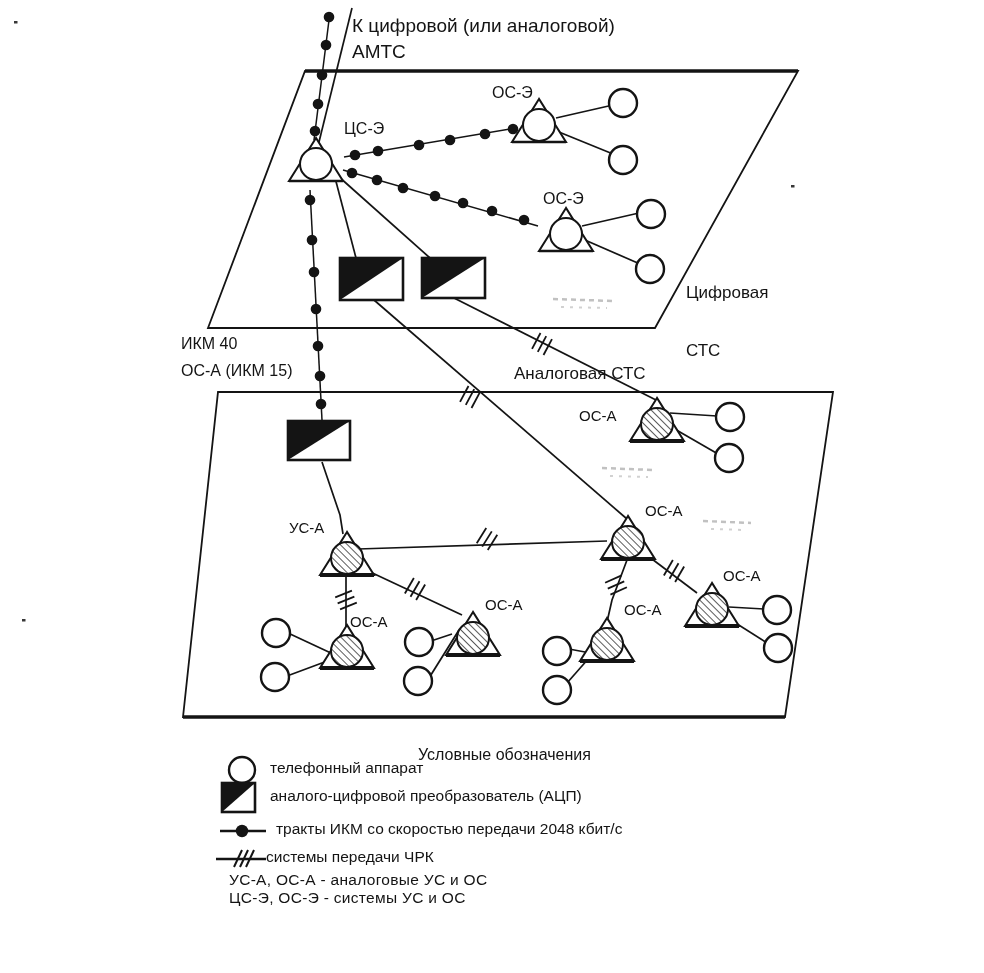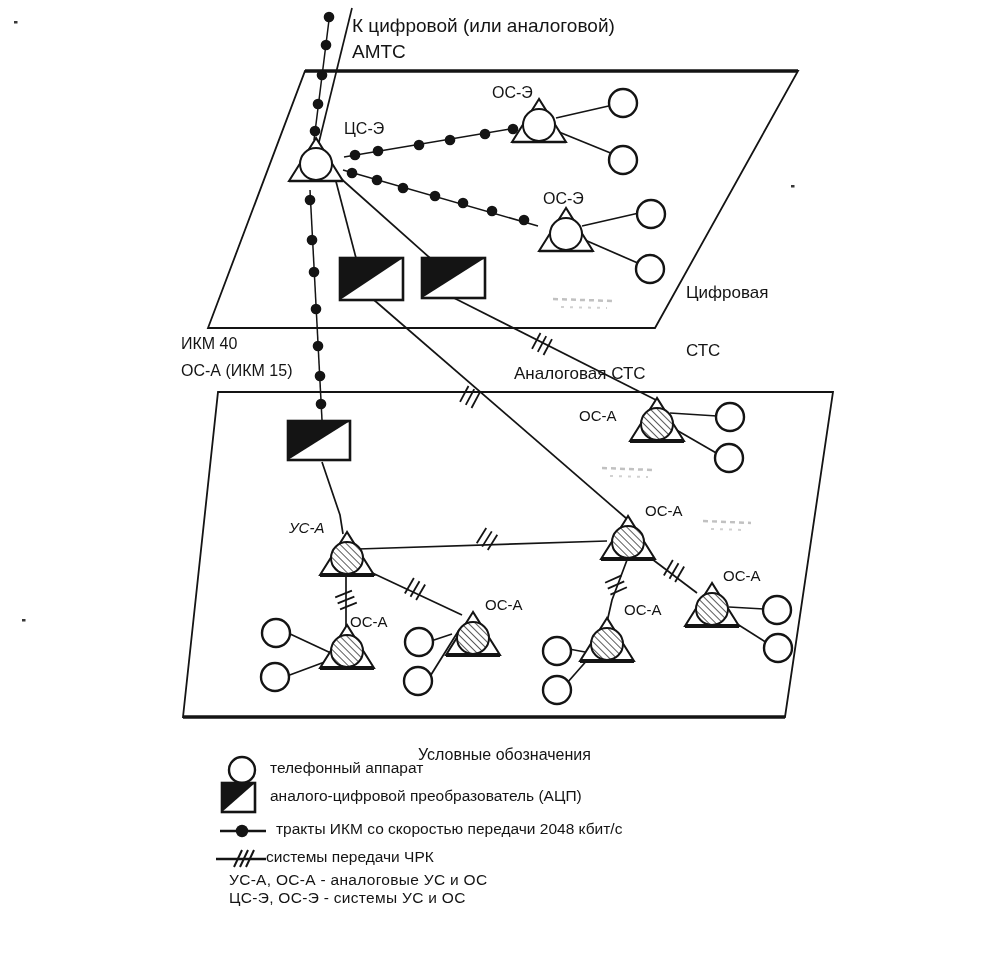--- a/index.html
+++ b/index.html
@@ -215,21 +215,21 @@
       <div class="dlabel" style="left: 344px; top: 120px; font-size: 16px;">ЦС-Э</div>
       <div class="dlabel" style="left: 492px; top: 84px; font-size: 16px;">ОС-Э</div>
       <div class="dlabel" style="left: 543px; top: 190px; font-size: 16px;">ОС-Э</div>
       <div class="dlabel" style="left: 686px; top: 283px; font-size: 17px;">Цифровая</div>
       <div class="dlabel" style="left: 686px; top: 303px; font-size: 17px; margin-top: 38px;">СТС</div>
       <div class="dlabel" style="left: 181px; top: 335px; font-size: 16px;">ИКМ 40</div>
       <div class="dlabel" style="left: 181px; top: 362px; font-size: 16px;">ОС-А (ИКМ 15)</div>
       <div class="dlabel" style="left: 514px; top: 364px; font-size: 17px;">Аналоговая СТС</div>
       <div class="dlabel" style="left: 579px; top: 408px; font-size: 15px;">ОС-А</div>
       <div class="dlabel" style="left: 645px; top: 503px; font-size: 15px;">ОС-А</div>
-      <div class="dlabel" style="left: 289px; top: 520px; font-size: 15px; font-style: italic;">УС-А</div>
+      <div class="dlabel" style="left: 289px; top: 520px; font-size: 15px;">УС-А</div>
       <div class="dlabel" style="left: 350px; top: 614px; font-size: 15px;">ОС-А</div>
       <div class="dlabel" style="left: 485px; top: 597px; font-size: 15px;">ОС-А</div>
       <div class="dlabel" style="left: 624px; top: 602px; font-size: 15px;">ОС-А</div>
       <div class="dlabel" style="left: 723px; top: 568px; font-size: 15px;">ОС-А</div>
     </div>
 
   <div class="legend-title">Условные обозначения</div>
 
   <svg class="legend-sym" style="left:227px;top:754px" width="32" height="32">
     <circle cx="15" cy="16" r="13" fill="none" stroke="#141414" stroke-width="2.4"></circle>

